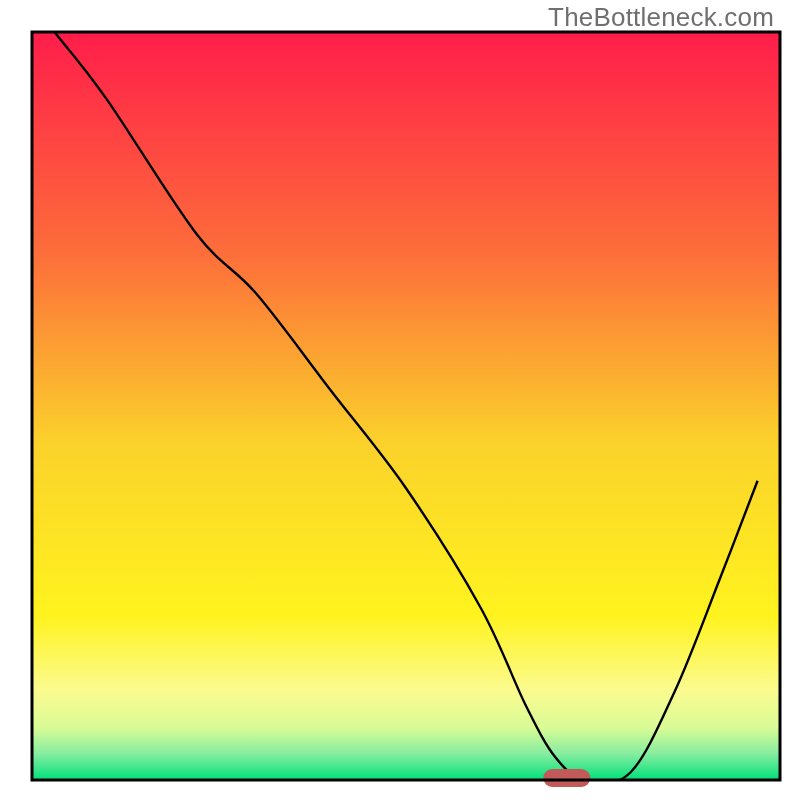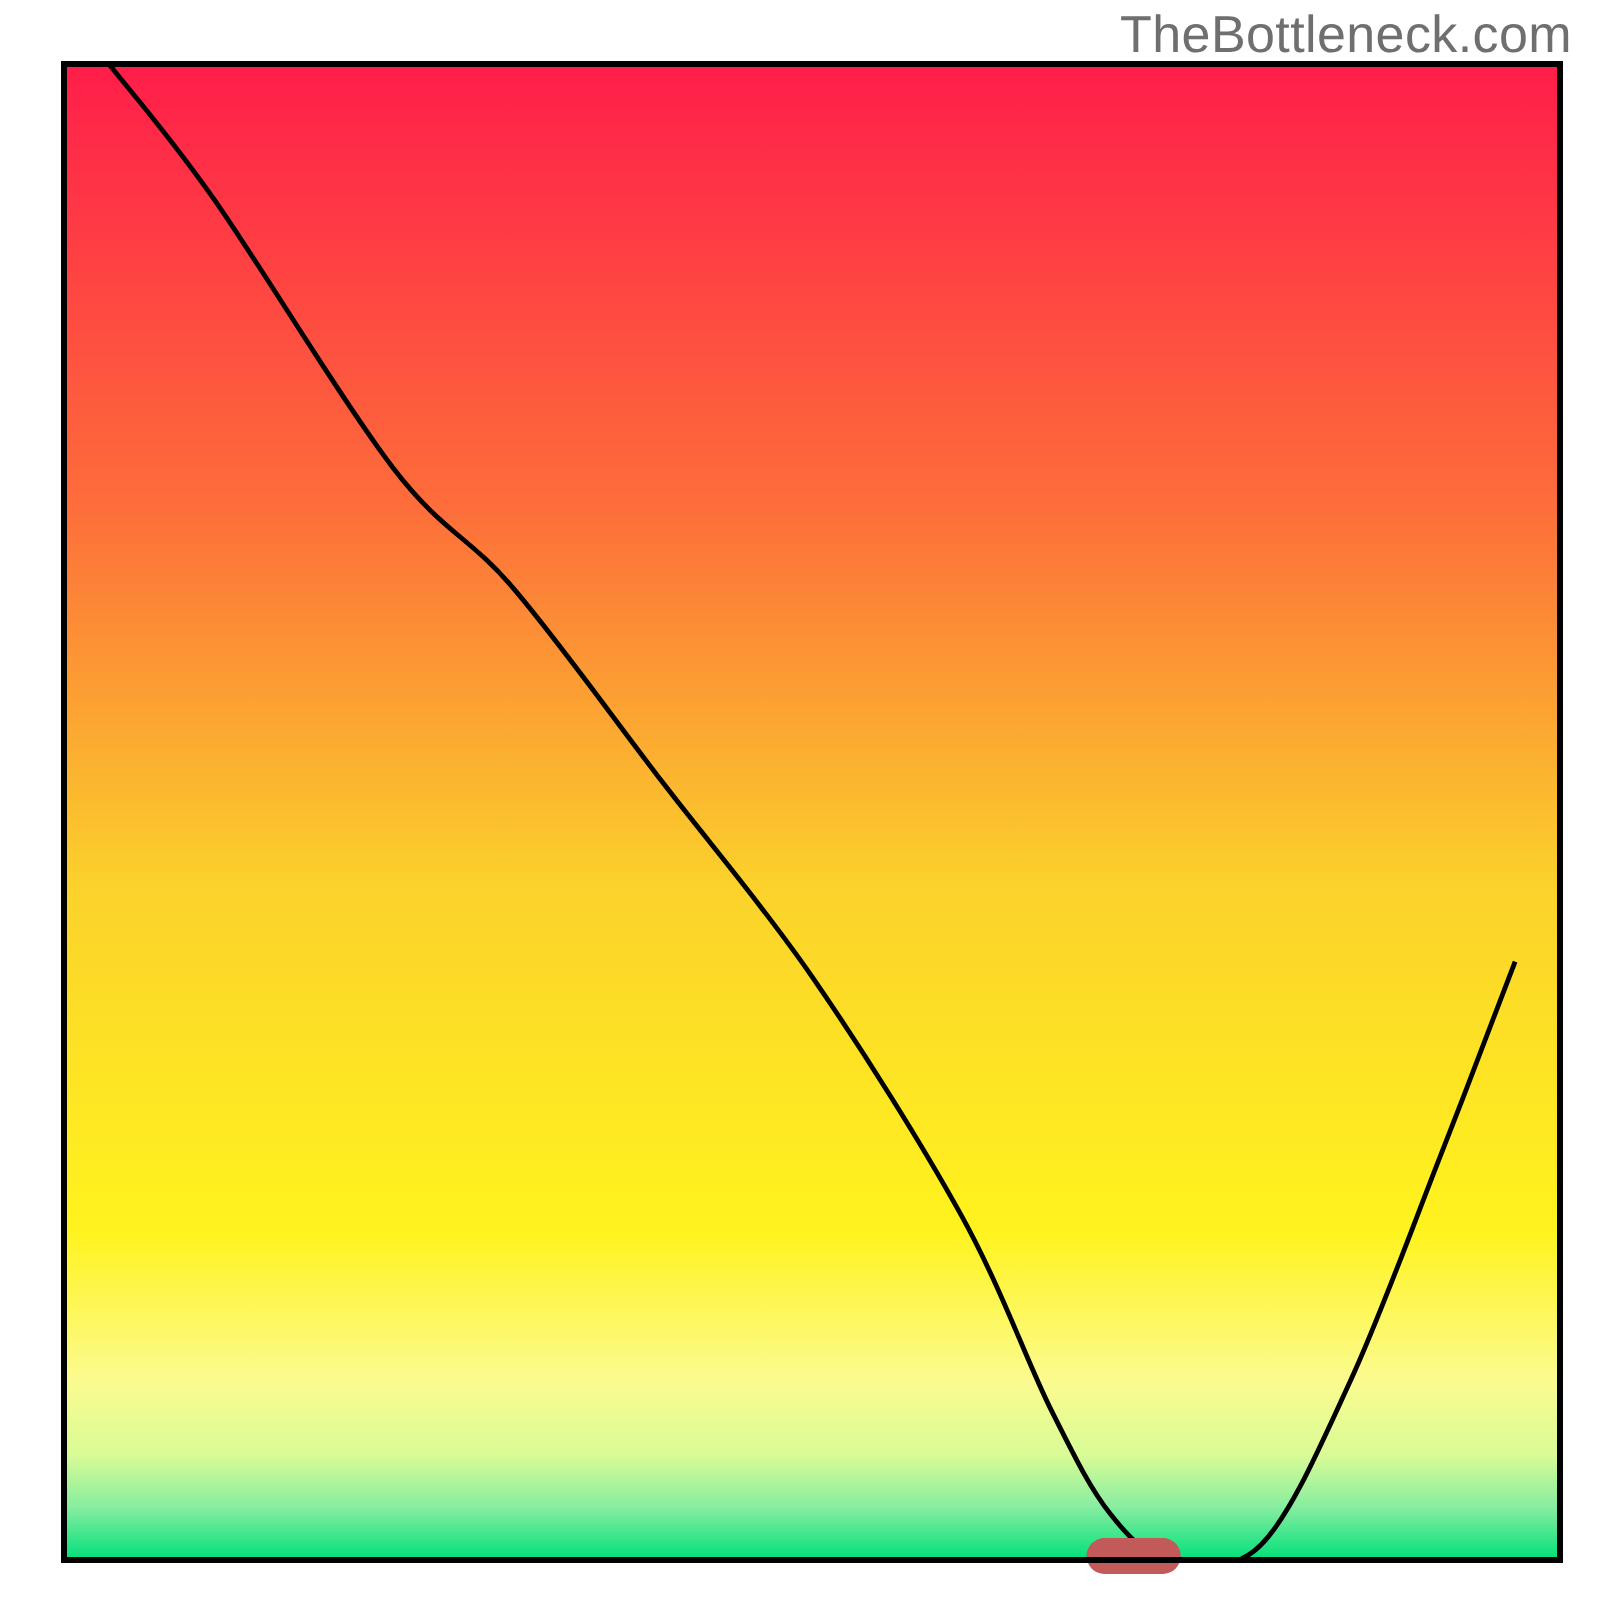--- a/index.html
+++ b/index.html
@@ -11,21 +11,21 @@
     font-family: Arial, Helvetica, sans-serif;
   }
   .chart-container {
     position: relative;
     width: 800px;
     height: 800px;
   }
   .watermark {
     position: absolute;
     top: 2px;
-    right: 14px;
+    right: 26px;
     font-size: 26px;
     font-weight: 400;
     color: #6f6f6f;
     letter-spacing: 0.2px;
     z-index: 5;
     font-family: Arial, Helvetica, sans-serif;
   }
   svg.plot {
     position: absolute;
     left: 0;

